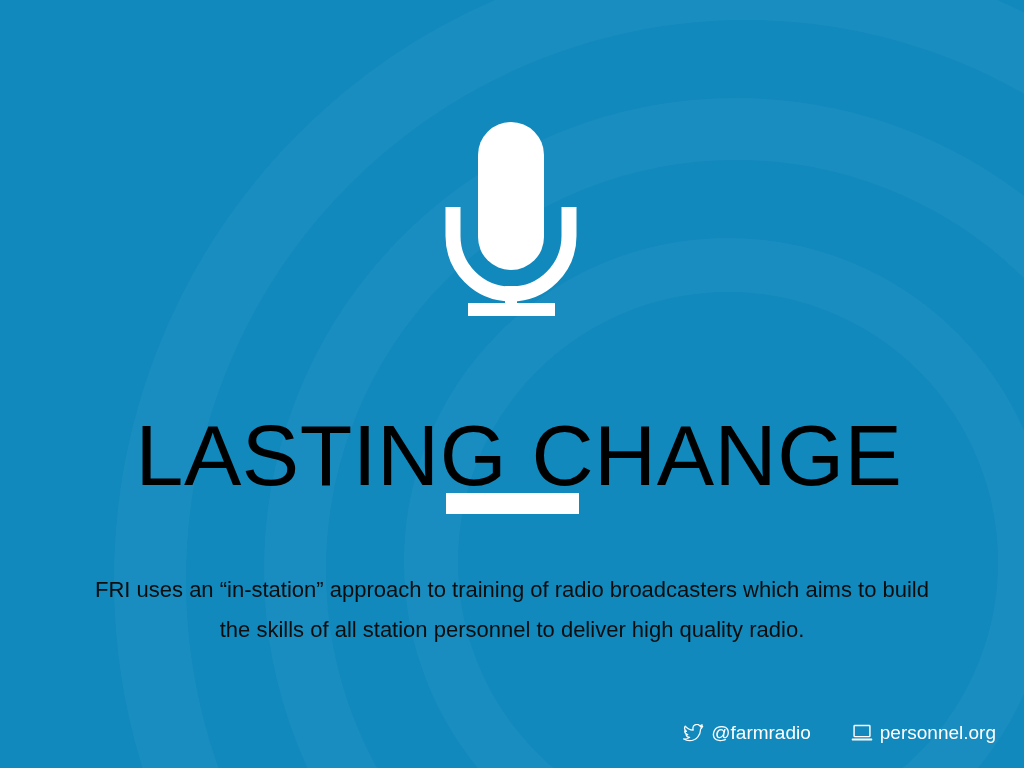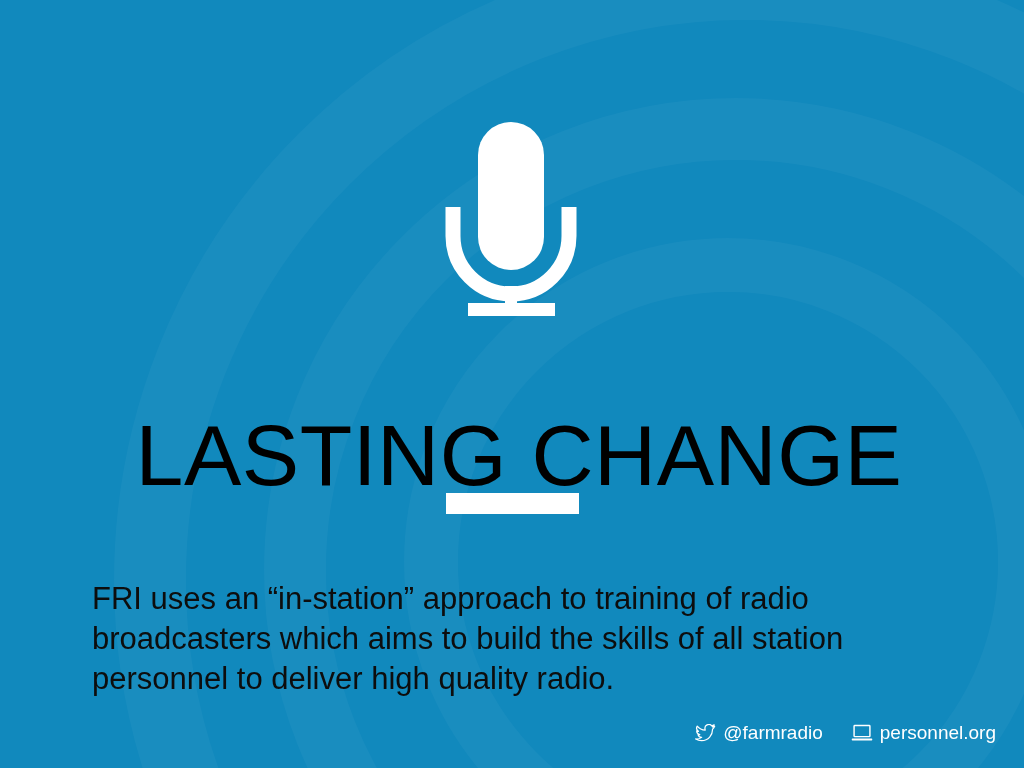--- a/index.html
+++ b/index.html
@@ -79,36 +79,36 @@
     height: 21px;
     background: #ffffff;
   }
 
   
   #body-text {
     position: absolute;
     left: 92px;
     top: 548px;
     width: 840px;
-    text-align: left;
+    text-align: center;
     color: #0d0d0d;
     font-family: "Liberation Sans", sans-serif;
     font-weight: 400;
-    font-size: 31px;
+    font-size: 22px;
     line-height: 40px;
   }
 
   
   #footer {
     position: absolute;
     right: 28px;
     bottom: 24px;
     display: flex;
     align-items: center;
-    gap: 28px;
+    gap: 40px;
     color: #ffffff;
   }
   .footer-item {
     display: flex;
     align-items: center;
     gap: 7px;
     font-family: "Liberation Sans", sans-serif;
     font-size: 19px;
     font-weight: 400;
     line-height: 22px;

